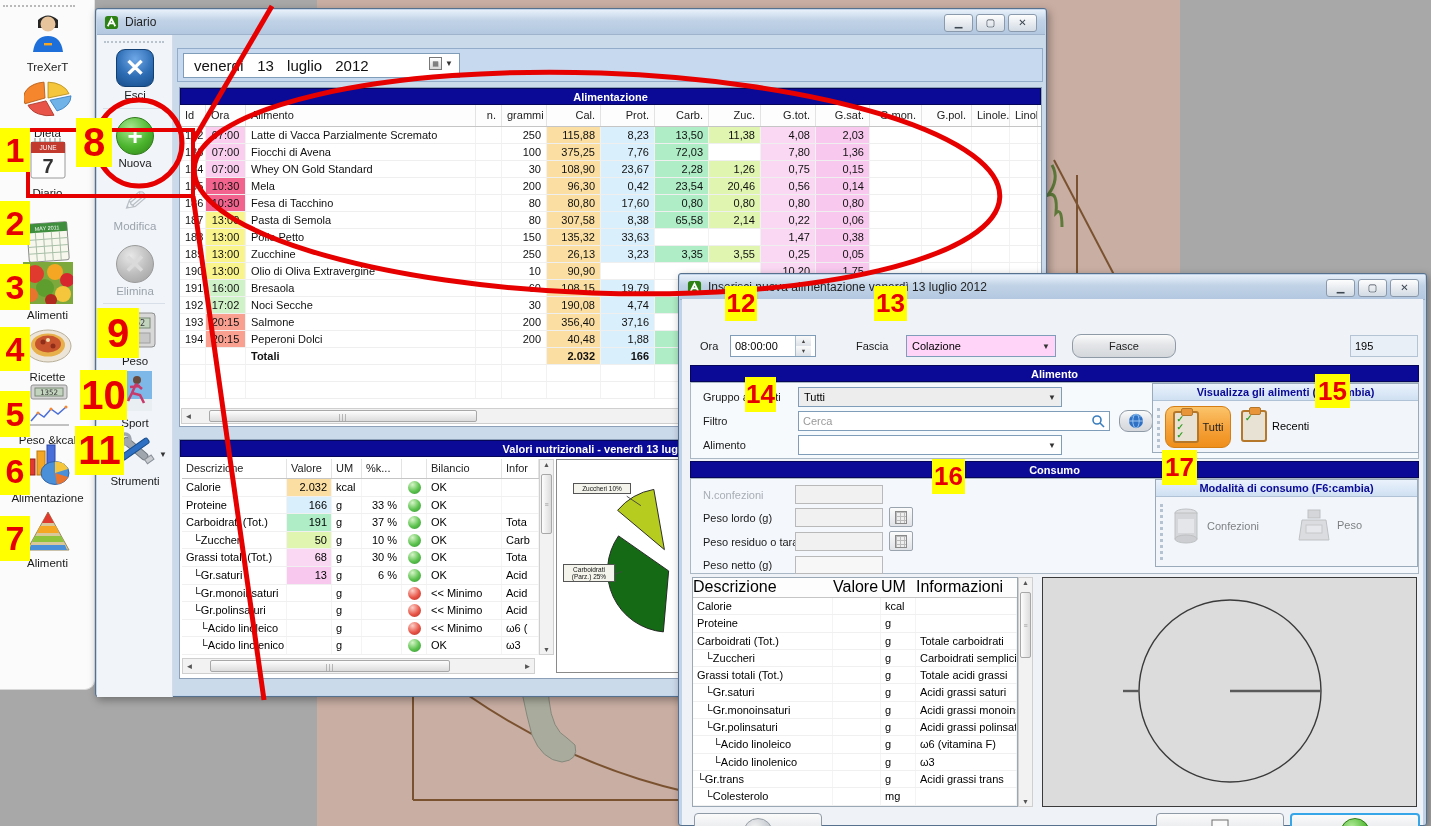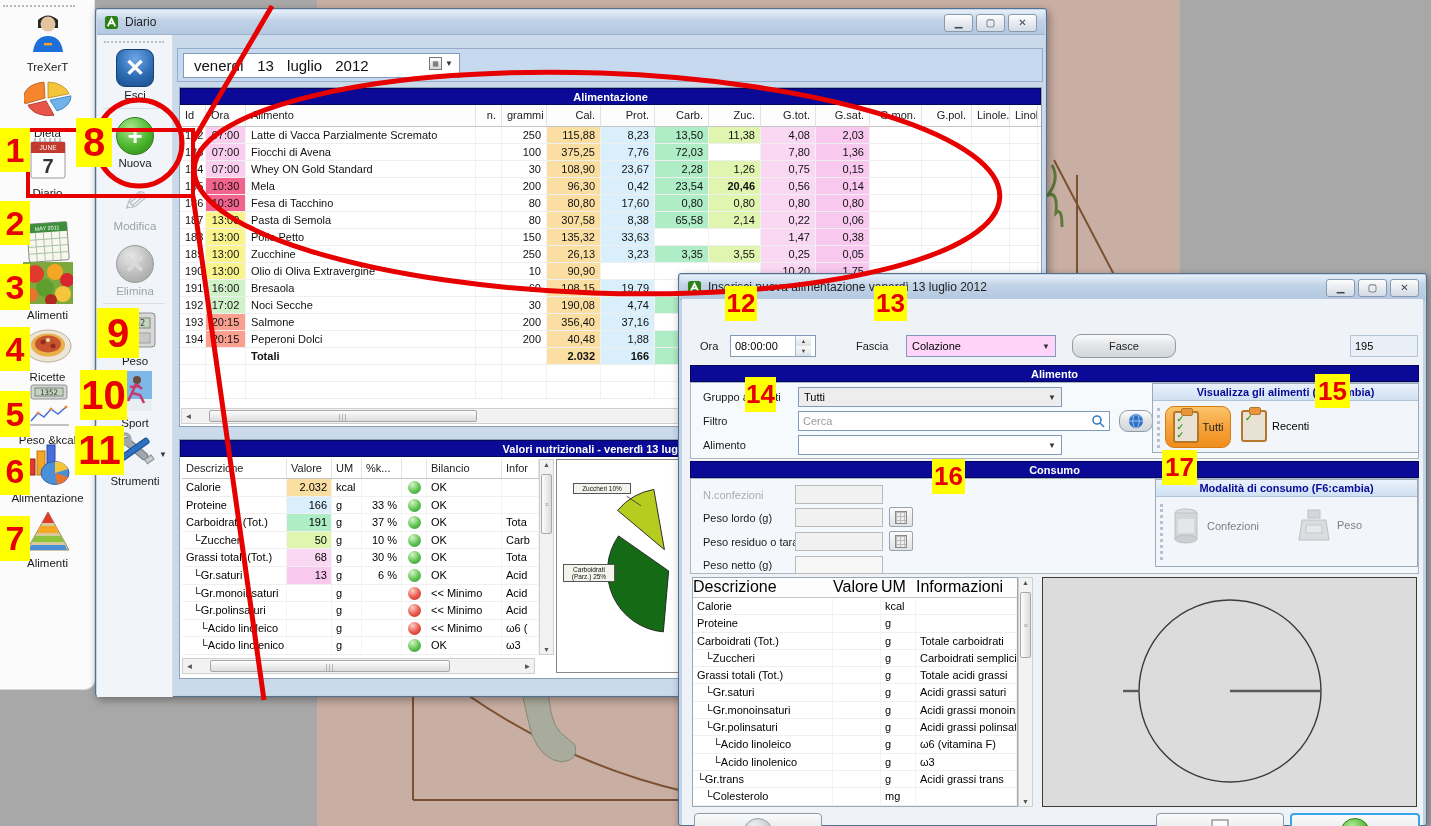--- a/index.html
+++ b/index.html
@@ -469,21 +469,21 @@
           </div>
           <div class="trow" style="grid-template-columns: 26px 40px 230px 26px 45px 54px 54px 54px 52px 55px 54px 52px 50px 38px 28px;">
             <div class="tcell al-l">185</div>
             <div class="tcell al-c" style="background: rgb(242, 99, 141);">10:30</div>
             <div class="tcell al-l">Mela</div>
             <div class="tcell al-r"></div>
             <div class="tcell al-r">200</div>
             <div class="tcell al-r" style="background: rgb(251, 223, 162);">96,30</div>
             <div class="tcell al-r" style="background: rgb(217, 239, 251);">0,42</div>
             <div class="tcell al-r" style="background: rgb(174, 237, 197);">23,54</div>
-            <div class="tcell al-r" style="background: rgb(223, 245, 176); font-weight: bold;">20,46</div>
+            <div class="tcell al-r" style="background: rgb(223, 245, 176);">20,46</div>
             <div class="tcell al-r" style="background: rgb(250, 216, 243);">0,56</div>
             <div class="tcell al-r" style="background: rgb(248, 200, 238);">0,14</div>
             <div class="tcell al-r"></div>
             <div class="tcell al-r"></div>
             <div class="tcell al-r"></div>
             <div class="tcell al-r"></div>
           </div>
           <div class="trow" style="grid-template-columns: 26px 40px 230px 26px 45px 54px 54px 54px 52px 55px 54px 52px 50px 38px 28px;">
             <div class="tcell al-l">186</div>
             <div class="tcell al-c" style="background: rgb(242, 99, 141);">10:30</div>

